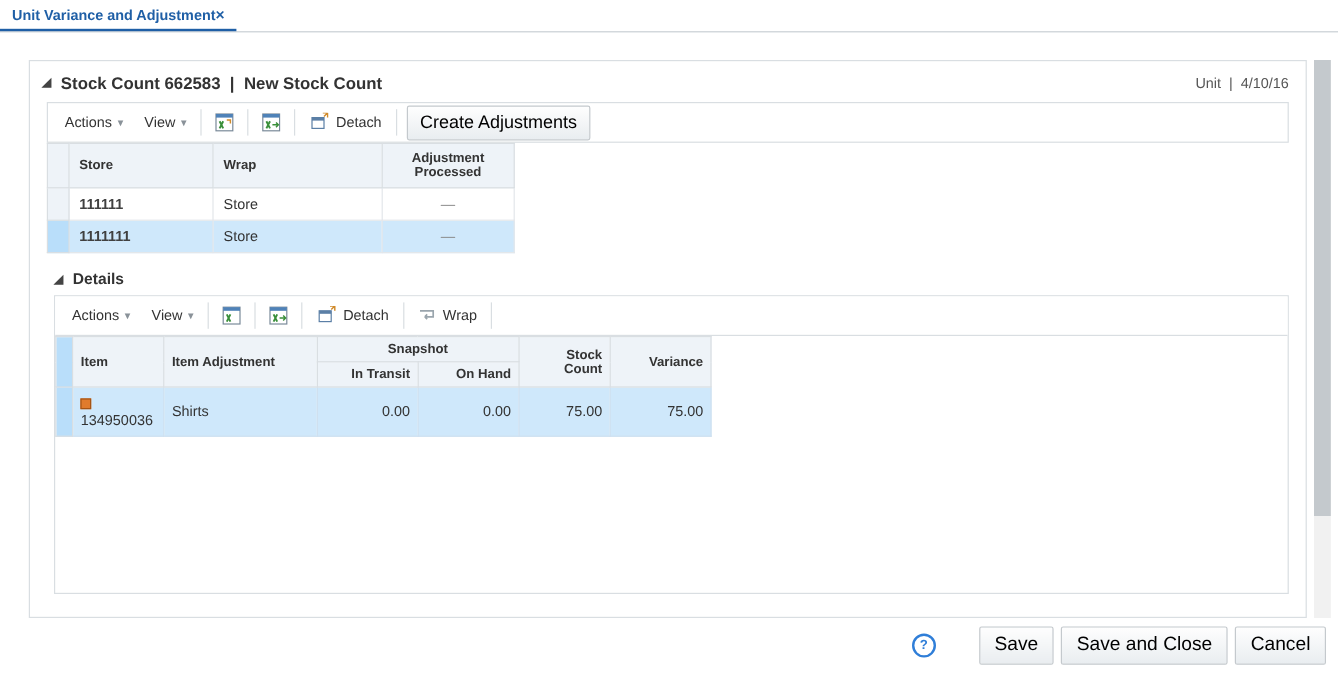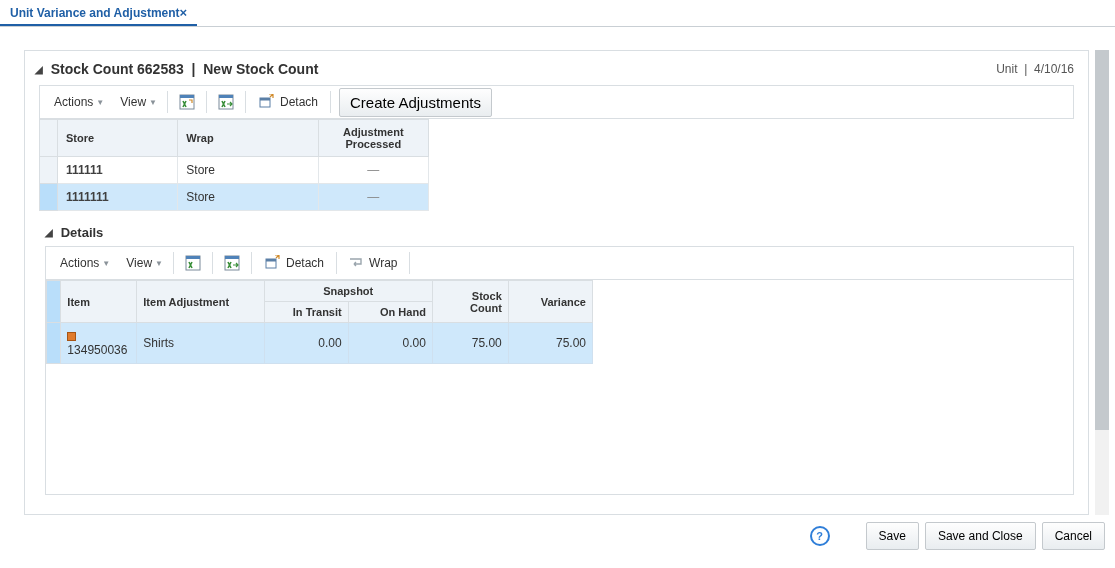--- a/index.html
+++ b/index.html
@@ -250,21 +250,21 @@
     justify-content: center;
     margin-right: 30px;
     cursor: pointer;
   }
   .footer .btn {
     border: 1px solid #c4c9cd;
     background: linear-gradient(#fefefe, #e9edf0);
     padding: 6px 12px;
     cursor: pointer;
     border-radius: 2px;
-    font-size: 12px;
+    font-size: 16px;
   }
   .filler {
     height: 130px;
   }
 </style>
 </head>
 <body>
 
 <div class="tab-bar">
   <div class="tab">

